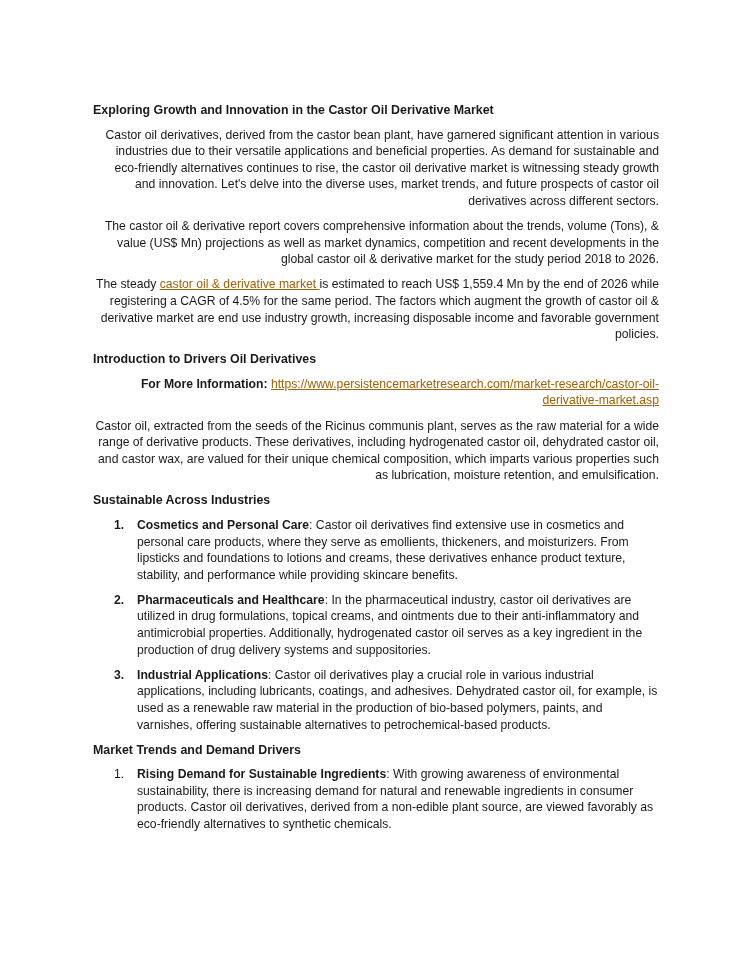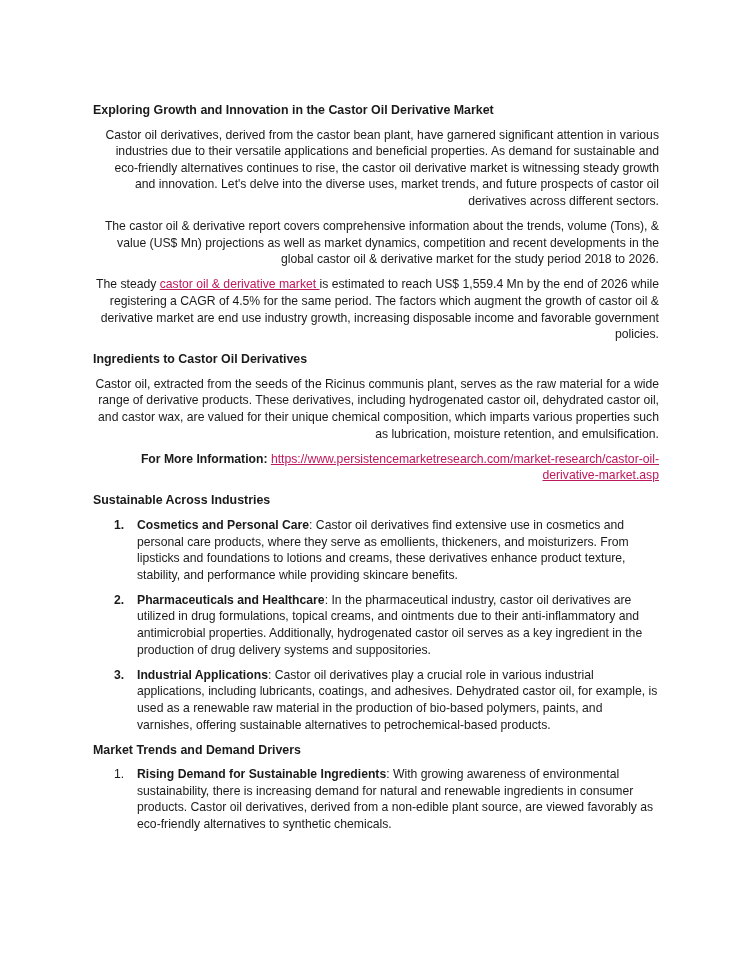--- a/index.html
+++ b/index.html
@@ -31,21 +31,21 @@
       line-height: 16.6px;
       color: #1a1a1a;
     }
     h1 { margin-bottom: 8px; }
     h2 { margin-bottom: 8px; }
     p {
       margin: 0 0 8.5px 0;
       text-align: right;
     }
     a {
-      color: #be185d;
+      color: #a16207;
       text-decoration: underline;
     }
     ol {
       margin: 0 0 8.5px 0;
       padding: 0;
       list-style: none;
     }
     ol li {
       position: relative;
       padding-left: 44px;
@@ -70,24 +70,24 @@
 
 <div class="page">
 
   <h1>Exploring Growth and Innovation in the Castor  Oil Derivative Market</h1>
 
   <p>Castor oil derivatives,  derived  from the castor bean plant, have garnered  significant attention in various  industries due to their versatile applications and beneficial properties. As demand for sustainable and eco-friendly  alternatives  continues to rise, the castor oil derivative  market is witnessing steady growth and innovation.  Let's delve  into the diverse uses, market trends, and future  prospects of castor oil derivatives  across different  sectors.</p>
   <p>The  castor oil &amp; derivative  report covers comprehensive  information  about the trends, volume (Tons), &amp; value  (US$ Mn) projections as well as market dynamics, competition and recent developments  in the global castor oil &amp; derivative  market for the study period 2018 to 2026.</p>
 
   <p><span>The steady </span><a href="#">castor oil &amp; derivative  market </a><span>is estimated to reach US$ 1,559.4 Mn by the end of 2026 while registering a CAGR of 4.5% for the same period. The factors which augment the growth of castor oil &amp; derivative  market are end use industry growth, increasing disposable income and favorable  government  policies.</span></p>
 
-  <h2>Ingredients to Castor Oil Derivatives</h2>
+  <h2>Introduction to Drivers Oil Derivatives</h2>
+  <p><b>For More Information:</b> <a href="#">https://www.persistencemarketresearch.com/market-research/castor-oil-derivative-market.asp</a></p>
+
   <p>Castor oil, extracted from the seeds of the Ricinus communis plant, serves as the raw material for a wide range of derivative  products. These  derivatives,  including hydrogenated  castor oil, dehydrated  castor oil, and castor wax, are valued  for their unique  chemical composition, which imparts various  properties  such as lubrication, moisture retention,  and emulsification.</p>
-
-  <p><b>For More Information:</b> <a href="#">https://www.persistencemarketresearch.com/market-research/castor-oil-derivative-market.asp</a></p>
 
   <h2>Sustainable Across  Industries</h2>
   <ol>
     <li>
       <span class="num">1.</span><span class="term">Cosmetics  and Personal Care</span><span>: Castor oil derivatives  find extensive use in cosmetics and personal  care products, where they serve  as emollients, thickeners, and moisturizers. From lipsticks and foundations  to lotions and creams, these derivatives enhance product  texture, stability, and performance  while  providing  skincare benefits.</span>
     </li>
     <li>
       <span class="num">2.</span><span class="term">Pharmaceuticals and Healthcare</span><span>: In the pharmaceutical industry, castor oil derivatives are utilized in drug formulations, topical creams, and ointments due to their anti-inflammatory and antimicrobial properties. Additionally, hydrogenated  castor oil serves as a key ingredient  in the production of drug delivery  systems and suppositories.</span>
     </li>
     <li>

